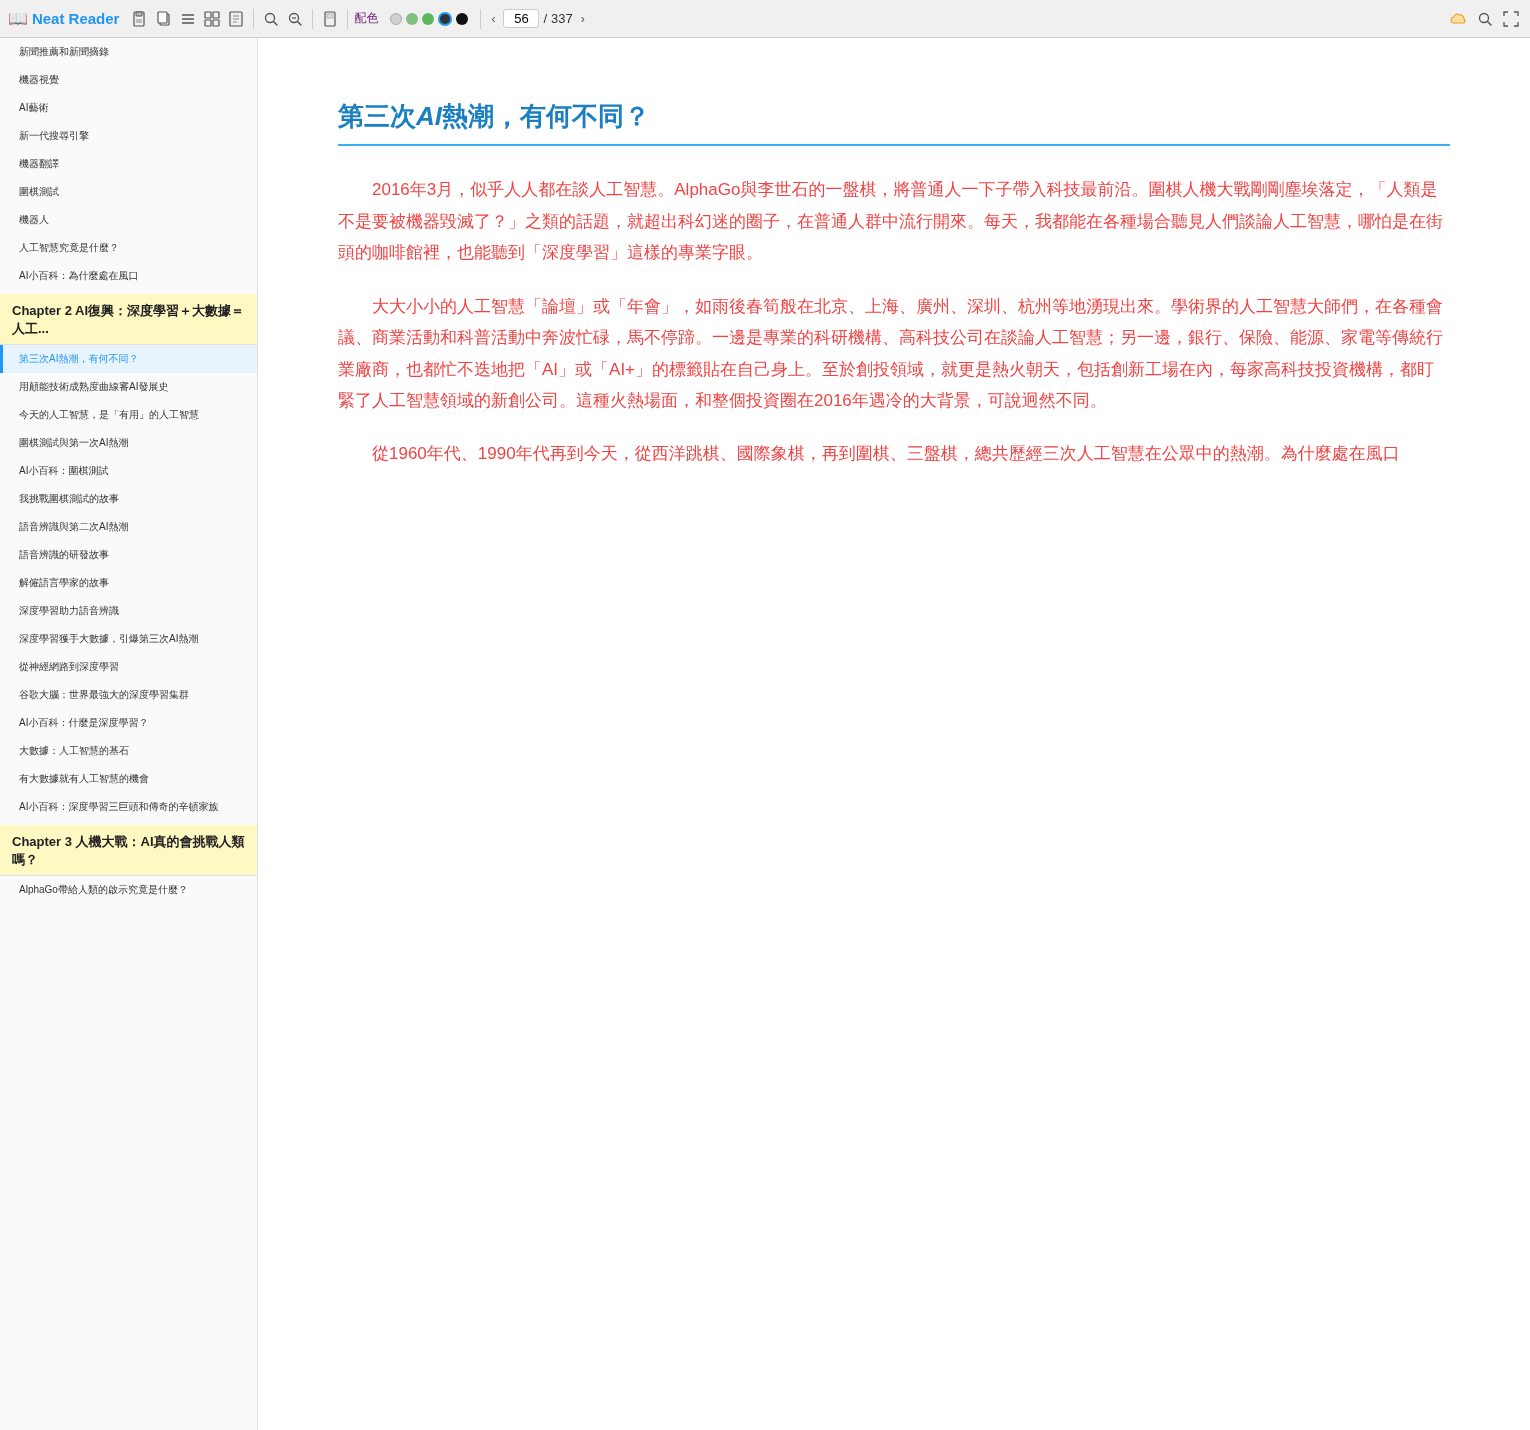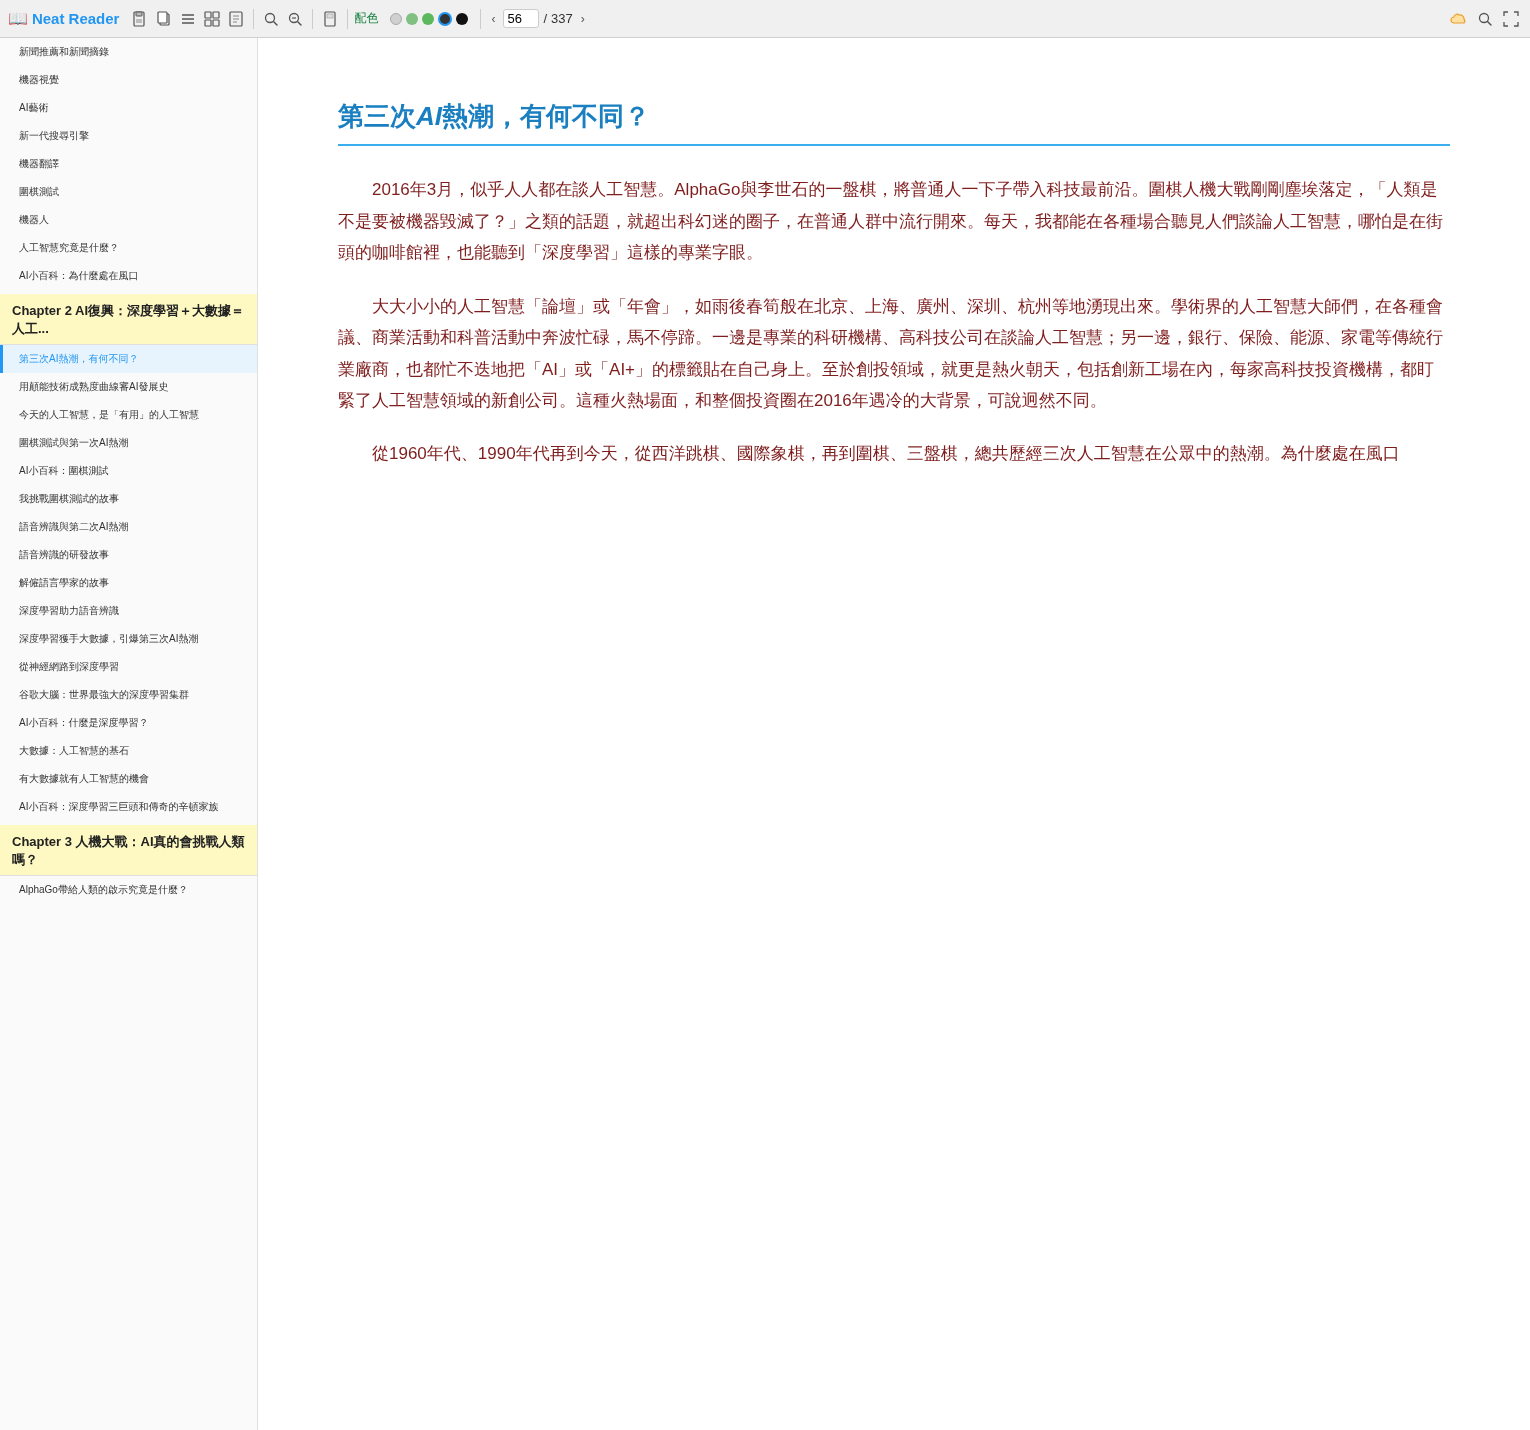--- a/index.html
+++ b/index.html
@@ -46,20 +46,21 @@
     .toolbar-spacer { flex: 1; }
     .page-nav {
       display: flex;
       align-items: center;
       gap: 4px;
       font-size: 13px;
       color: #333;
     }
     .page-nav input {
       width: 36px;
+      text-align: center;
       border: 1px solid #ccc;
       border-radius: 3px;
       padding: 1px 3px;
       font-size: 13px;
       background: white;
     }
     .page-nav-btn {
       cursor: pointer;
       color: #555;
       font-size: 12px;
@@ -145,21 +146,21 @@
       margin-bottom: 10px;
       border-bottom: 2px solid #3aaeee;
       padding-bottom: 10px;
       line-height: 1.4;
     }
     .page-title .bold { font-weight: 900; text-align: right; }
 
     .content-body {
       margin-top: 28px;
       font-size: 17px;
-      color: #7f1d1d;
+      color: #ef4444;
       line-height: 1.85;
     }
     .content-body p {
       margin-bottom: 22px;
       text-indent: 2em;
     }
   </style>
 </head>
 <body>
 
@@ -227,21 +228,21 @@
 
   <div class="toolbar-icon" title="Bookmark">
     <svg width="16" height="16" viewBox="0 0 16 16" fill="none">
         <rect x="3" y="1" width="10" height="14" rx="1" stroke="#555" stroke-width="1.2"></rect>
         <rect x="5" y="3" width="6" height="4" fill="#ddd" stroke="#aaa" stroke-width="0.8"></rect>
       </svg>
   </div>
 
   <div class="toolbar-sep"></div>
 
-  <span style="font-size:12px;color:#15803d;margin-right:4px;">配色</span>
+  <span style="font-size:12px;color:#701a75;margin-right:4px;">配色</span>
   <div class="color-dots">
     <div class="color-dot" style="background:#d0d0d0; border: 1px solid #aaa;"></div>
     <div class="color-dot" style="background:#80c080;"></div>
     <div class="color-dot" style="background:#5cb85c;"></div>
     <div class="color-dot" style="background:#333; width:14px;height:14px; border:2px solid #2196F3;"></div>
     <div class="color-dot" style="background:#111;"></div>
   </div>
 
   <div class="toolbar-sep"></div>
 

